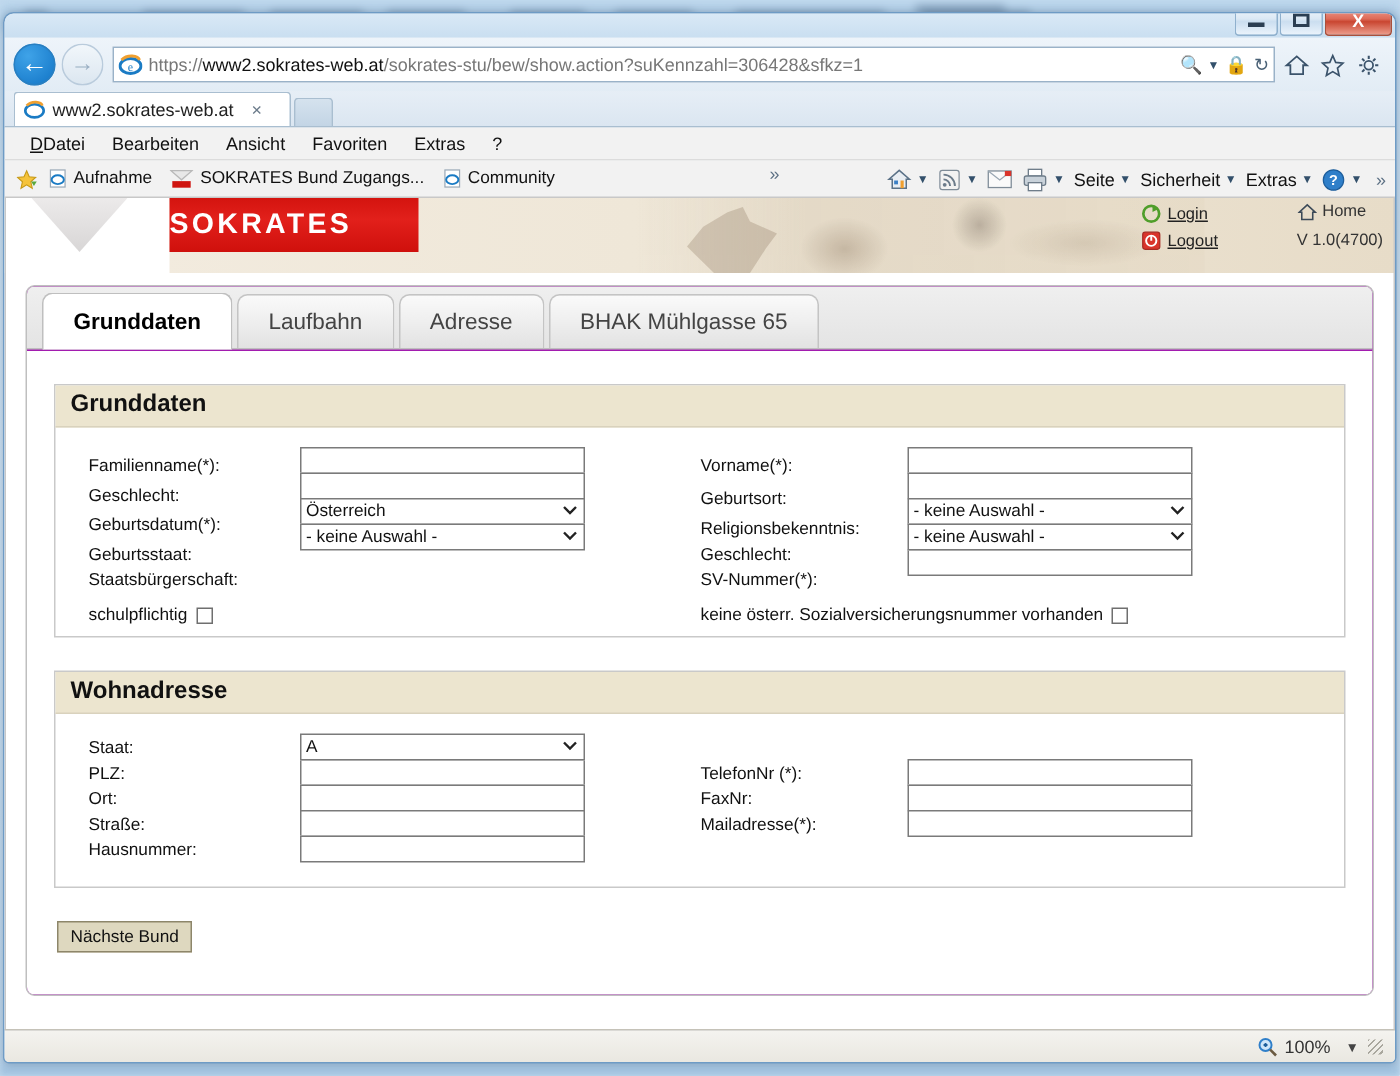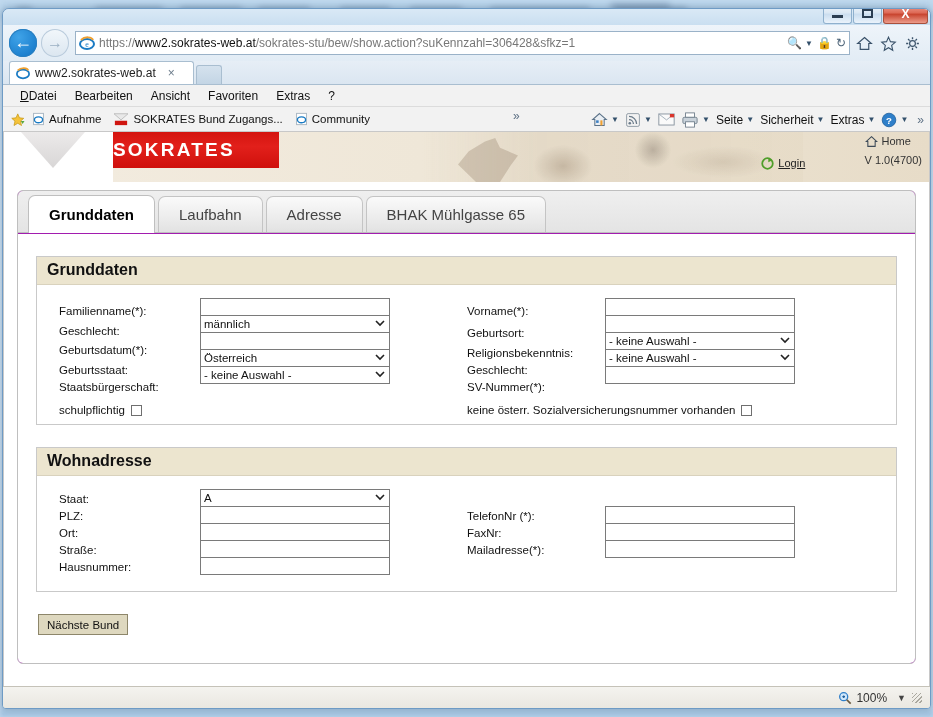--- a/index.html
+++ b/index.html
@@ -194,21 +194,21 @@
   #banner-photo2 {
     position:absolute; left:455px; top:6px; width:60px; height:44px;
     background: rgba(120,98,72,.45);
     clip-path: polygon(30% 100%, 0 60%, 18% 30%, 45% 8%, 62% 0, 70% 22%, 100% 40%, 88% 62%, 70% 100%);
     opacity:.55;
   }
   #login-block {
     position:absolute; right:118px; top:4px; font-size:11px; color:#333;
     line-height:15px;
   }
-  .login-row { display:flex; align-items:center; margin-bottom:3px; cursor:pointer;margin-top:20px;}
+  .login-row { display:flex; align-items:flex-start; margin-bottom:3px; cursor:pointer;}
   .login-row .lab { margin-left:4px; text-decoration:underline; color:#222; }
   #home-block {
     position:absolute; right:8px; top:2px; font-size:11px; color:#333;
     line-height:15px; text-align:right;
   }
   #home-row { display:flex; align-items:center; cursor:pointer;}
   #home-row .lab { margin-left:4px; }
   #ver-row { margin-top:4px; color:#333; font-size:11px;}
 
   
@@ -582,26 +582,20 @@
               <div class="cbrow" style="margin-top:9px">
                 <span class="lbl">schulpflichtig</span>
                 <span class="cbox"></span>
               </div>
             </div>
 
             <div class="fld-stack" style="left:163px; top:14px;">
               <div class="fld">
                   <span></span>
                 </div>
-              <div class="fld sel">
-                  <span>männlich</span>
-                <svg class="chev" viewBox="0 0 10 10">
-                    <path d="M1 3 L5 7 L9 3" fill="none" stroke="#222" stroke-width="1.6"></path>
-                  </svg>
-              </div>
               <div class="fld">
                   <span></span>
                 </div>
               <div class="fld sel">
                   <span>Österreich</span>
                 <svg class="chev" viewBox="0 0 10 10">
                     <path d="M1 3 L5 7 L9 3" fill="none" stroke="#222" stroke-width="1.6"></path>
                   </svg>
               </div>
               <div class="fld sel">

